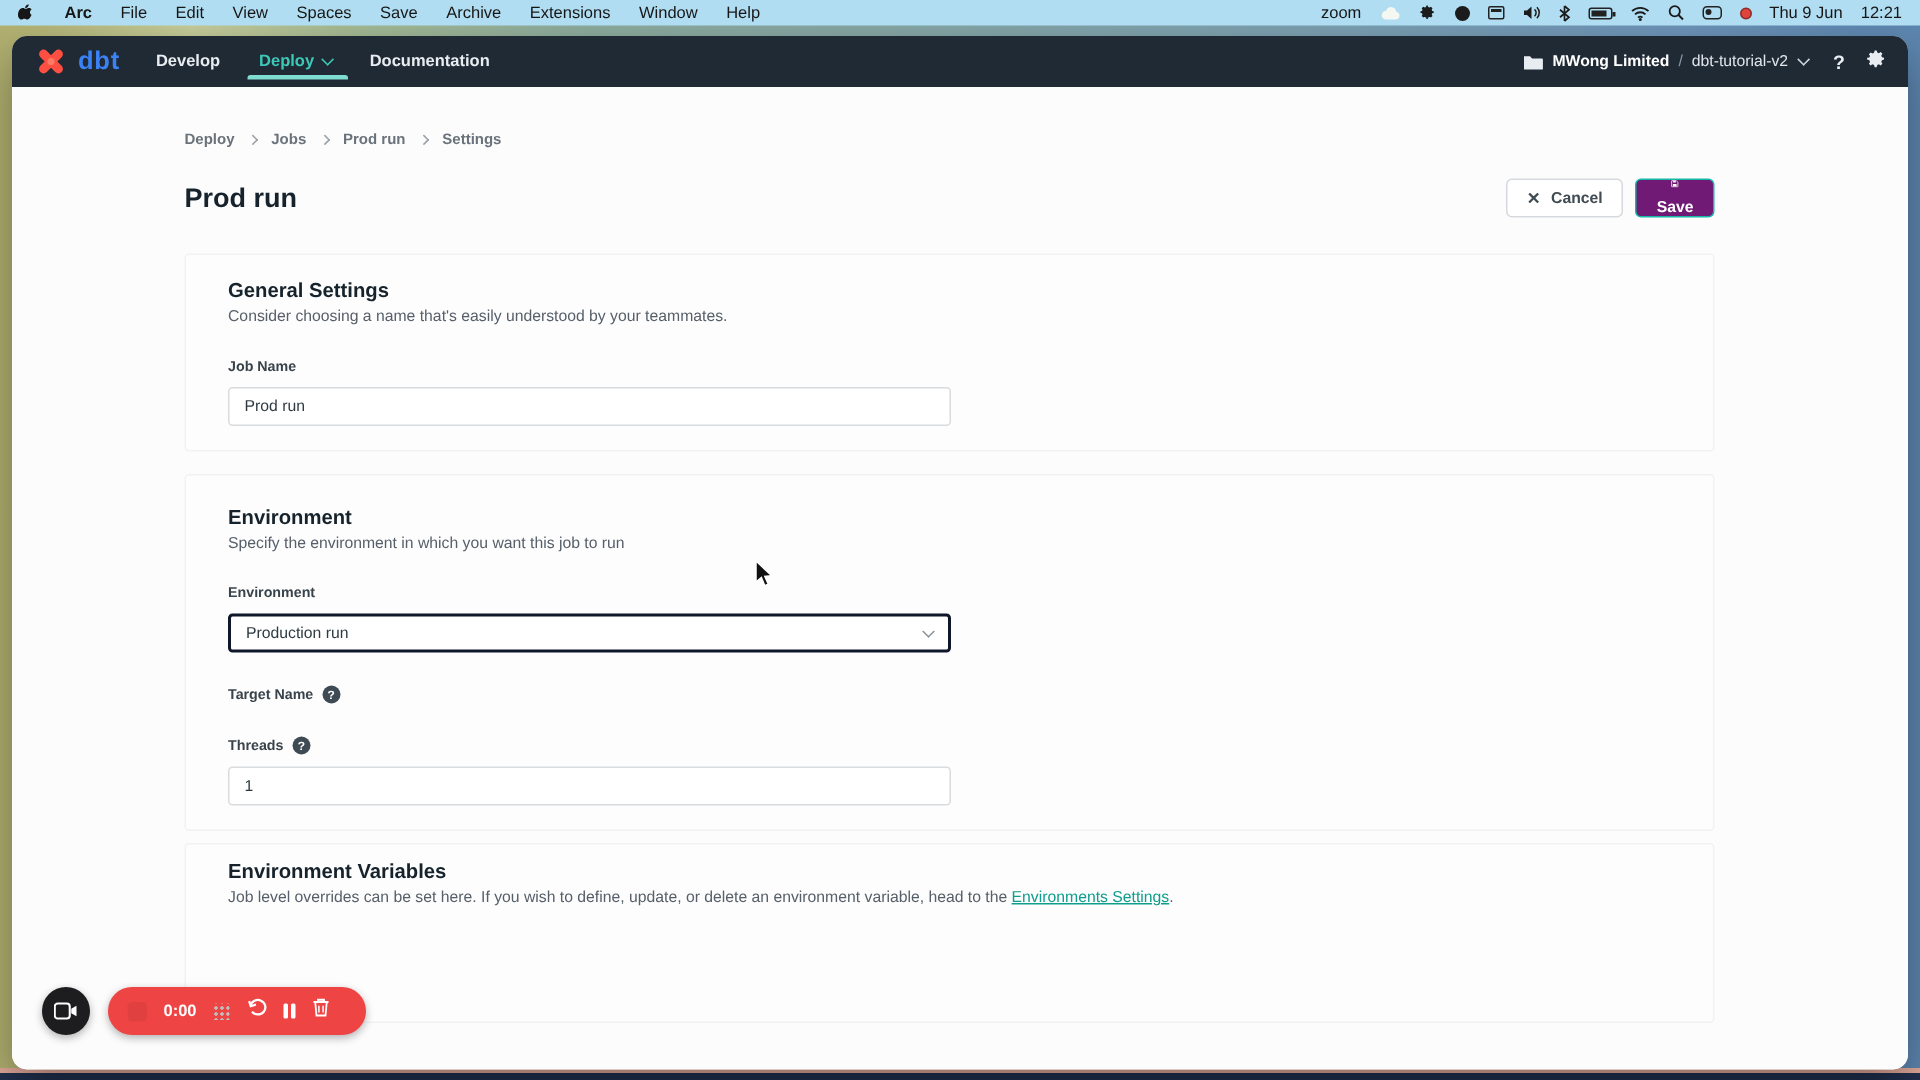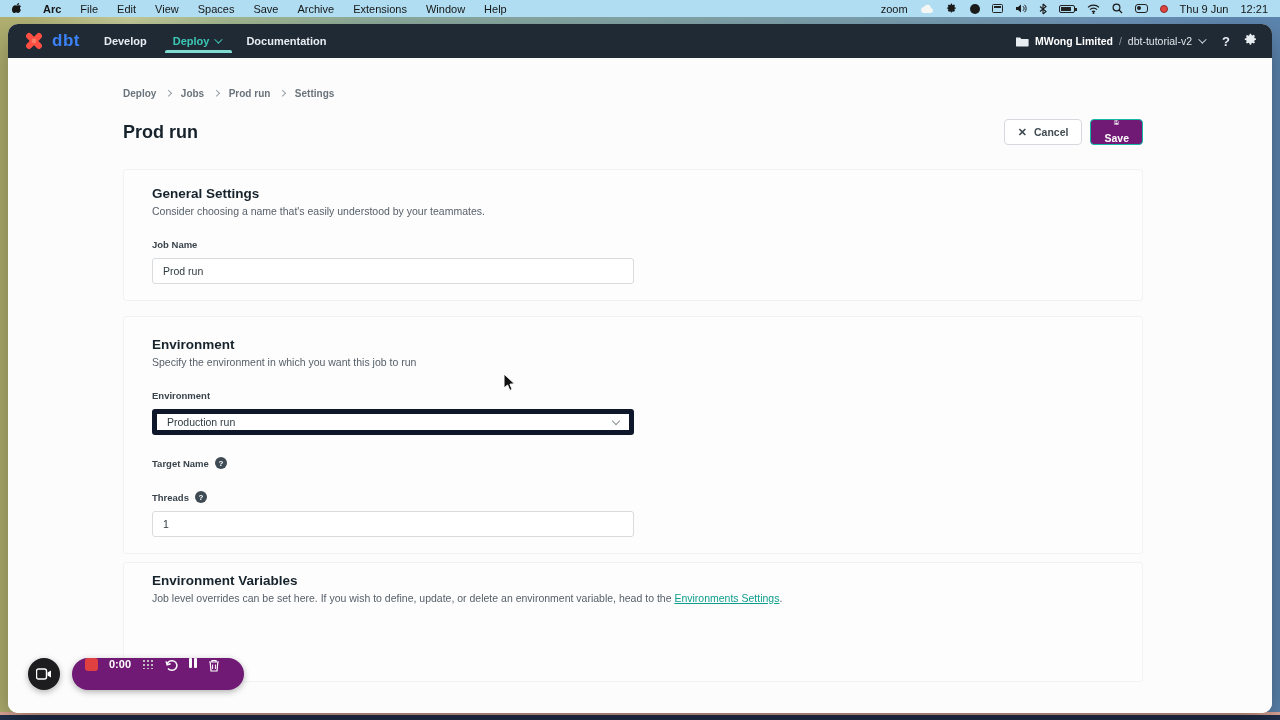--- a/index.html
+++ b/index.html
@@ -76,36 +76,36 @@
   .card { width:1020px; background:#fdfdfd; border:1px solid #f1f2f2; border-radius:3px;
     padding:16px 28px; margin-top:24px; }
   .card h2 { font-size:13.5px; font-weight:bold; color:#16232c; }
   .card .desc { font-size:10.5px; color:#57606a; margin-top:4px; }
   .field-label { margin-top:22px; font-size:9.5px; font-weight:bold; color:#39434b;
     display:flex; align-items:center; gap:6px; }
   .help-badge { width:12px; height:12px; border-radius:50%; background:#3f4b54; color:#fff;
     font-size:8px; font-weight:bold; display:inline-flex; align-items:center; justify-content:center; cursor:pointer; }
   .tinput { margin-top:8px; width:482px; height:26px; border:1px solid #d8dcdf; border-radius:3px;
     font-size:10.5px; color:#2e3a42; padding:0 10px; background:#fff; font-family:"Liberation Sans",sans-serif; }
-  .tselect { margin-top:8px; width:482px; height:26px; border:5px solid #0f172a; border-radius:3px;
+  .tselect { margin-top:8px; width:482px; height:26px; border:2px solid #0f172a; border-radius:3px;
     font-size:10.5px; color:#2e3a42; padding:0 10px; background:#fff; display:flex; align-items:center;
     justify-content:space-between; cursor:pointer; }
   .tselect .chev2 { width:6px; height:6px; border-right:1.5px solid #8a9299; border-bottom:1.5px solid #8a9299;
     transform:rotate(45deg); margin-top:-3px; }
   .card-env { margin-top:15px; padding-top:20px; padding-bottom:16px; }
   .card-env .field-label:first-of-type { margin-top:26px; }
   .card-vars { margin-top:8px; padding-top:10px; height:120px; }
   .link { color:#0f9d8d; text-decoration:underline; cursor:pointer; }
 
   
   .recorder { position:absolute; left:28px; top:658px; display:flex; gap:12px; z-index:50; align-items:center; }
   .rec-cam { width:32px; height:32px; border-radius:50%; background:#1d1d20; display:flex;
     align-items:center; justify-content:center; cursor:pointer; box-shadow:0 2px 6px rgba(0,0,0,.3); }
-  .rec-pill { width:172px; height:32px; border-radius:16px; background:#701a75; display:flex;
-    padding:0 13px; gap:11px; box-shadow:0 2px 6px rgba(0,0,0,.3); }
+  .rec-pill { width:172px; height:32px; border-radius:16px; background:#ef4444; display:flex;
+    align-items:center; padding:0 13px; gap:11px; box-shadow:0 2px 6px rgba(0,0,0,.3); }
   .rec-stop { width:13px; height:13px; border-radius:3px; background:#e14040; cursor:pointer; }
   .rec-time { color:#fff; font-size:11px; font-weight:bold; }
   .rec-grid { width:11px; height:11px; cursor:pointer;
     background-image:radial-gradient(#bfbfbf 1px, transparent 1.3px); background-size:4px 4px; background-position:0 1px; }
   .rec-pause { display:flex; gap:2.5px; cursor:pointer; }
   .rec-pause i { width:2.5px; height:10px; background:#fff; border-radius:1px; }
 
   .cursor { position:absolute; left:503px; top:373px; z-index:60; pointer-events:none; }
 </style>
 </head>

